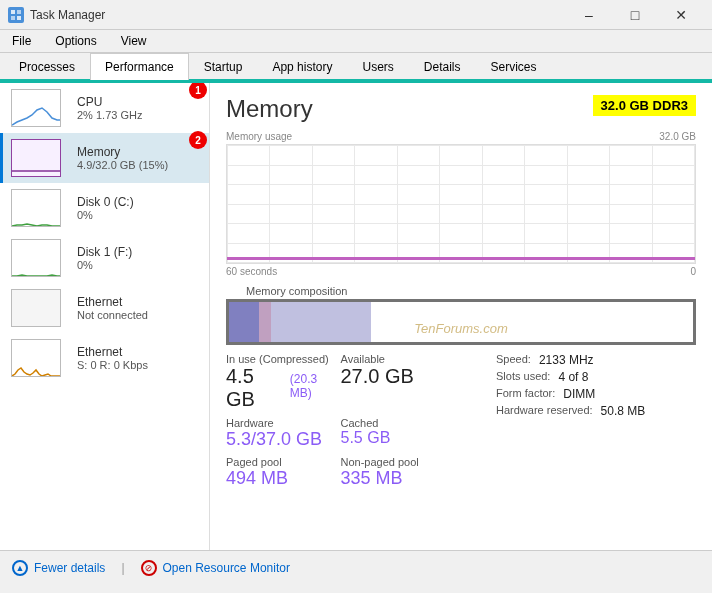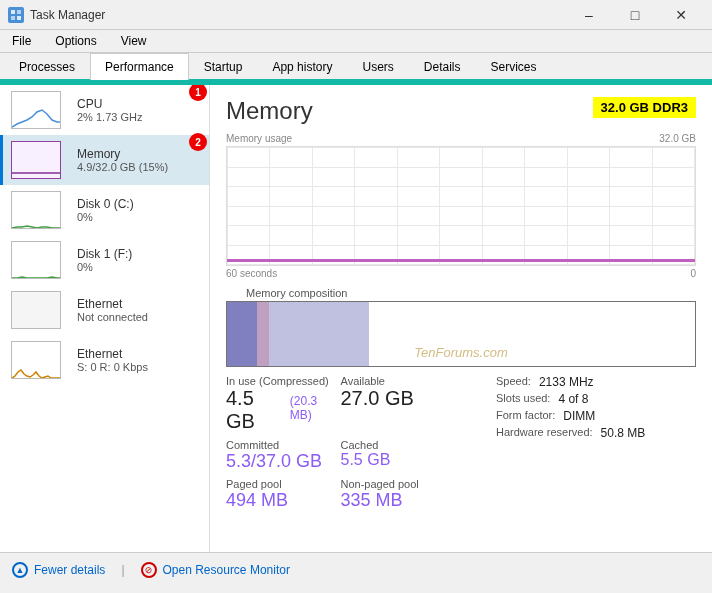--- a/index.html
+++ b/index.html
@@ -25,21 +25,21 @@
       gap: 8px;
       padding: 2px 4px;
       border-bottom: 1px solid #ccc;
       background: #f0f0f0;
     }
     .menu-item { padding: 2px 8px; cursor: pointer; font-size: 12px; }
     
     .tab-bar {
       display: flex;
       background: #f0f0f0;
-      border-bottom: 6px solid #14b8a6;
+      border-bottom: 4px solid #14b8a6;
       padding: 0 4px;
     }
     .tab {
       padding: 6px 14px;
       cursor: pointer;
       font-size: 12px;
       border: 1px solid transparent;
       border-bottom: none;
       margin-bottom: -1px;
       background: transparent;
@@ -122,22 +122,22 @@
     .chart-label-bottom {
       display: flex;
       justify-content: space-between;
       font-size: 10px;
       color: #888;
       margin-top: 2px;
     }
     .chart-section-label { font-size: 11px; color: #555; margin-bottom: 2px; padding-left: 20px; }
     
     .comp-chart {
-      height: 66px;
-      border: 1px solid #737373;
+      height: 46px;
+      border: 3px solid #737373;
       position: relative;
       background: white;
       overflow: hidden;
     }
     .stat-block { }
     .stat-label { font-size: 11px; color: #555; }
     .stat-value { font-size: 20px; font-weight: 300; color: #222; }
     .stat-small { font-size: 12px; font-weight: 300; color: #8b5cf6; }
     
     .stat-right-label { font-size: 11px; color: #555; }
@@ -441,21 +441,21 @@
             <div style="display:flex;align-items:baseline;gap:4px;">
               <span class="stat-value">4.5 GB</span>
               <span class="stat-small">(20.3 MB)</span>
             </div>
           </div>
           <div class="stat-block">
             <div class="stat-label">Available</div>
             <div class="stat-value">27.0 GB</div>
           </div>
           <div class="stat-block">
-            <div class="stat-label">Committed</div>
+            <div class="stat-label">Hardware</div>
             <div class="stat-small" style="font-size:18px;font-weight:300;">5.3/37.0 GB</div>
           </div>
           <div class="stat-block">
             <div class="stat-label">Cached</div>
             <div class="stat-small" style="font-size:16px;font-weight:300;">5.5 GB</div>
           </div>
           <div class="stat-block">
             <div class="stat-label">Paged pool</div>
             <div class="stat-small" style="font-size:18px;font-weight:300;">494 MB</div>
           </div>

